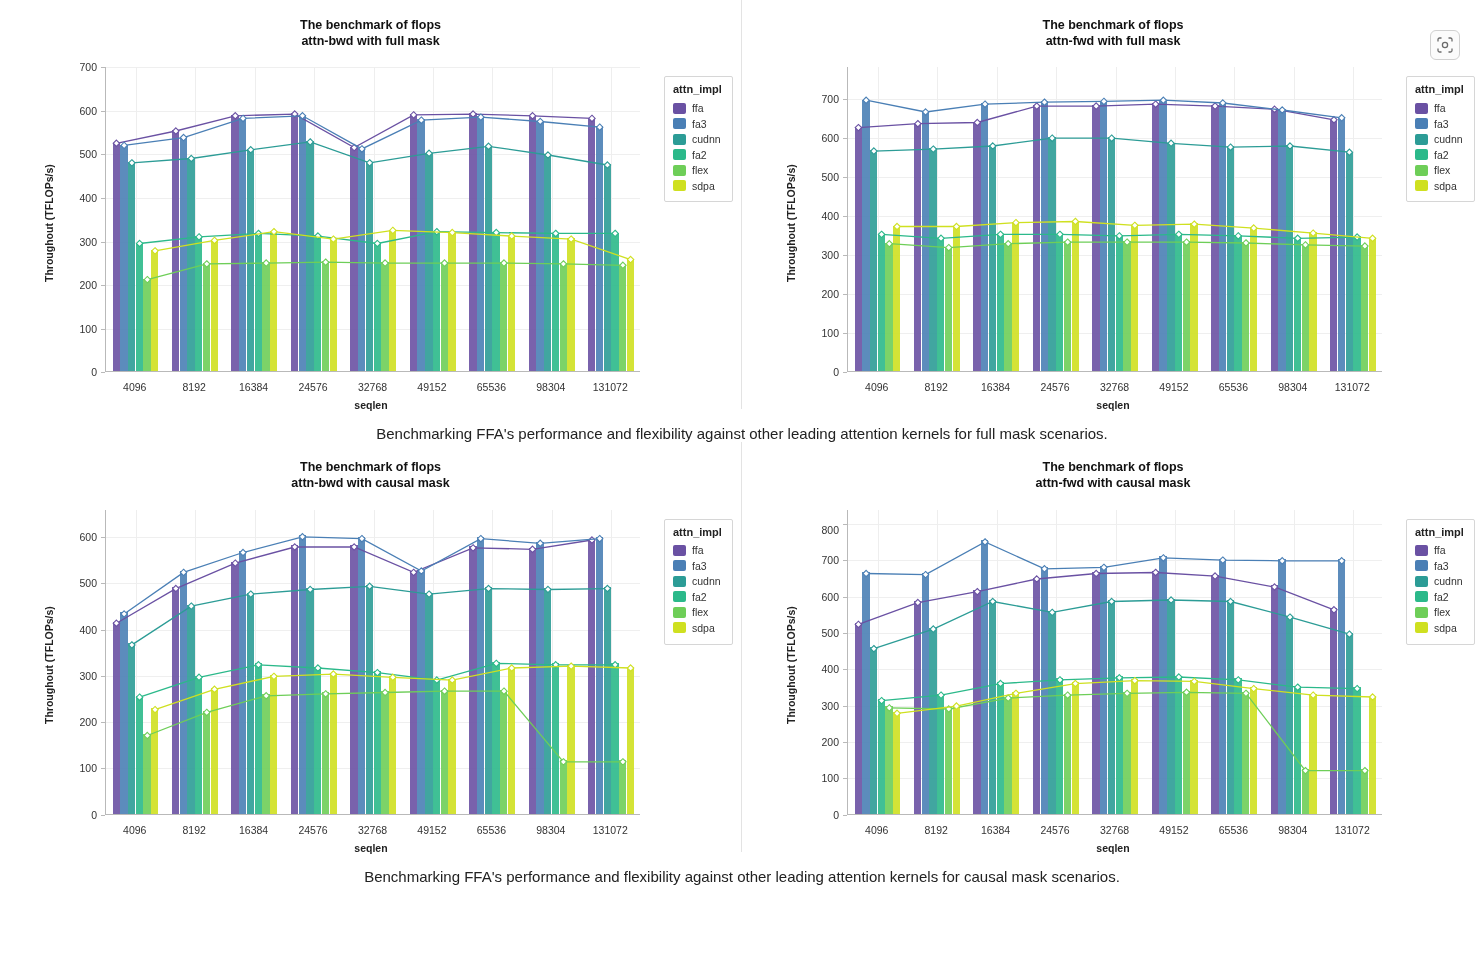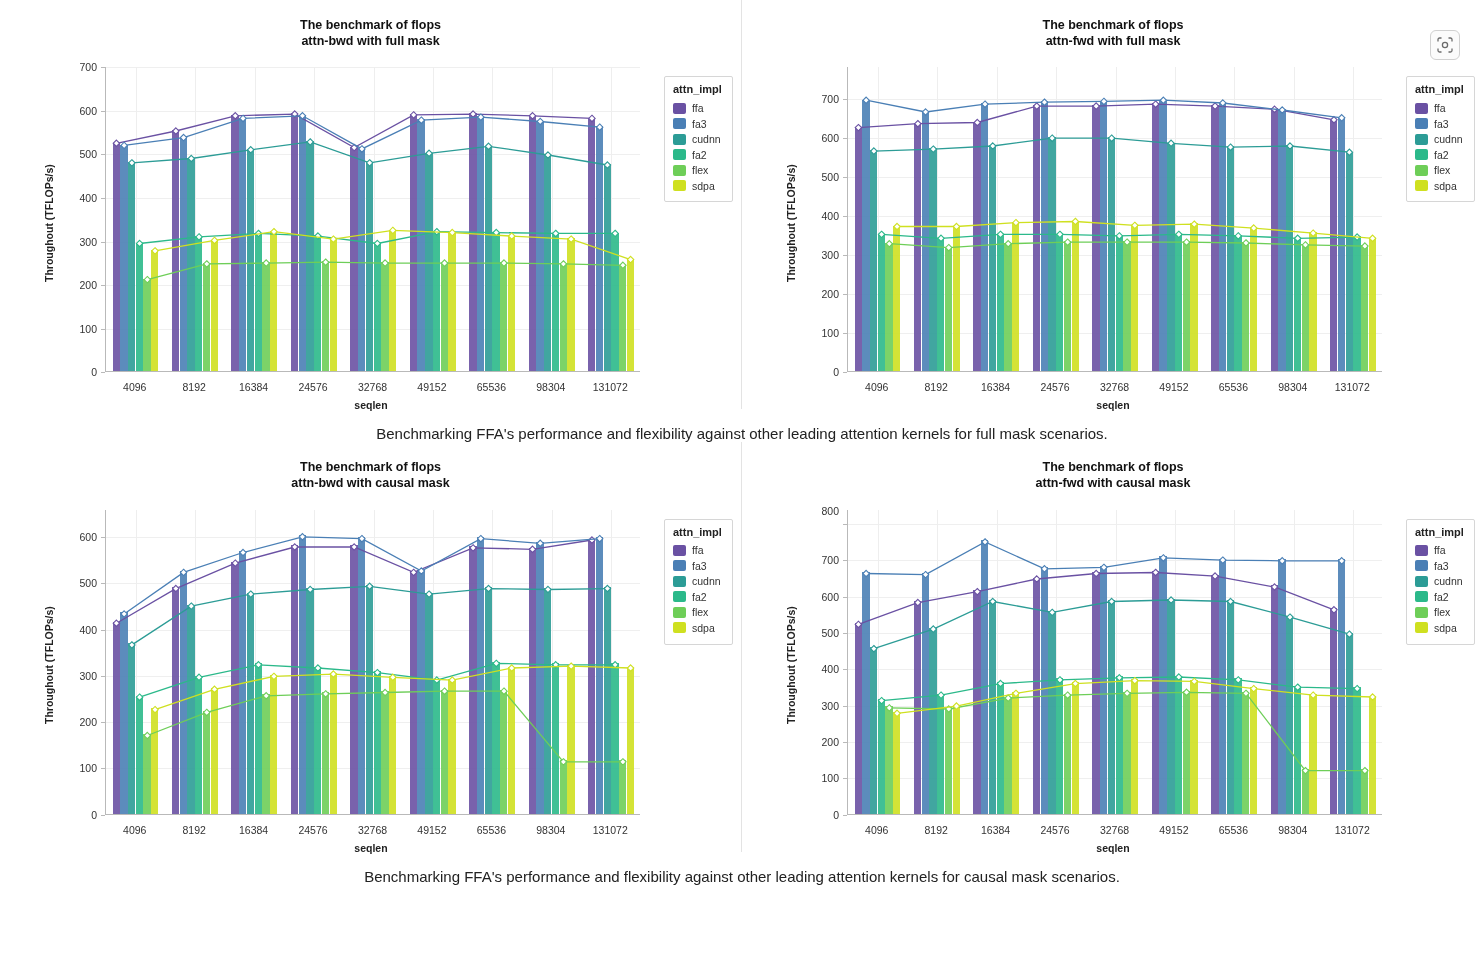--- a/index.html
+++ b/index.html
@@ -918,21 +918,21 @@
             <div class="ytick-label" style="top: 214.071px; left: 63px; width: 34px;">300</div>
             <div class="ytick-mark" style="top: 214.071px; left: 101px;"></div>
             <div class="ytick-label" style="top: 177.762px; left: 63px; width: 34px;">400</div>
             <div class="ytick-mark" style="top: 177.762px; left: 101px;"></div>
             <div class="ytick-label" style="top: 141.452px; left: 63px; width: 34px;">500</div>
             <div class="ytick-mark" style="top: 141.452px; left: 101px;"></div>
             <div class="ytick-label" style="top: 105.143px; left: 63px; width: 34px;">600</div>
             <div class="ytick-mark" style="top: 105.143px; left: 101px;"></div>
             <div class="ytick-label" style="top: 68.8333px; left: 63px; width: 34px;">700</div>
             <div class="ytick-mark" style="top: 68.8333px; left: 101px;"></div>
-            <div class="ytick-label" style="top: 19px; left: 63px; width: 34px;">800</div>
+            <div class="ytick-label" style="top: 38px; left: 63px; width: 34px;">800</div>
             <div class="ytick-mark" style="top: 32.5238px; left: 101px;"></div>
             <div class="xtick-label" style="left: 134.722px; top: 332px;">4096</div>
             <div class="xtick-label" style="left: 194.167px; top: 332px;">8192</div>
             <div class="xtick-label" style="left: 253.611px; top: 332px;">16384</div>
             <div class="xtick-label" style="left: 313.056px; top: 332px;">24576</div>
             <div class="xtick-label" style="left: 372.5px; top: 332px;">32768</div>
             <div class="xtick-label" style="left: 431.944px; top: 332px;">49152</div>
             <div class="xtick-label" style="left: 491.389px; top: 332px;">65536</div>
             <div class="xtick-label" style="left: 550.833px; top: 332px;">98304</div>
             <div class="xtick-label" style="left: 610.278px; top: 332px;">131072</div>

